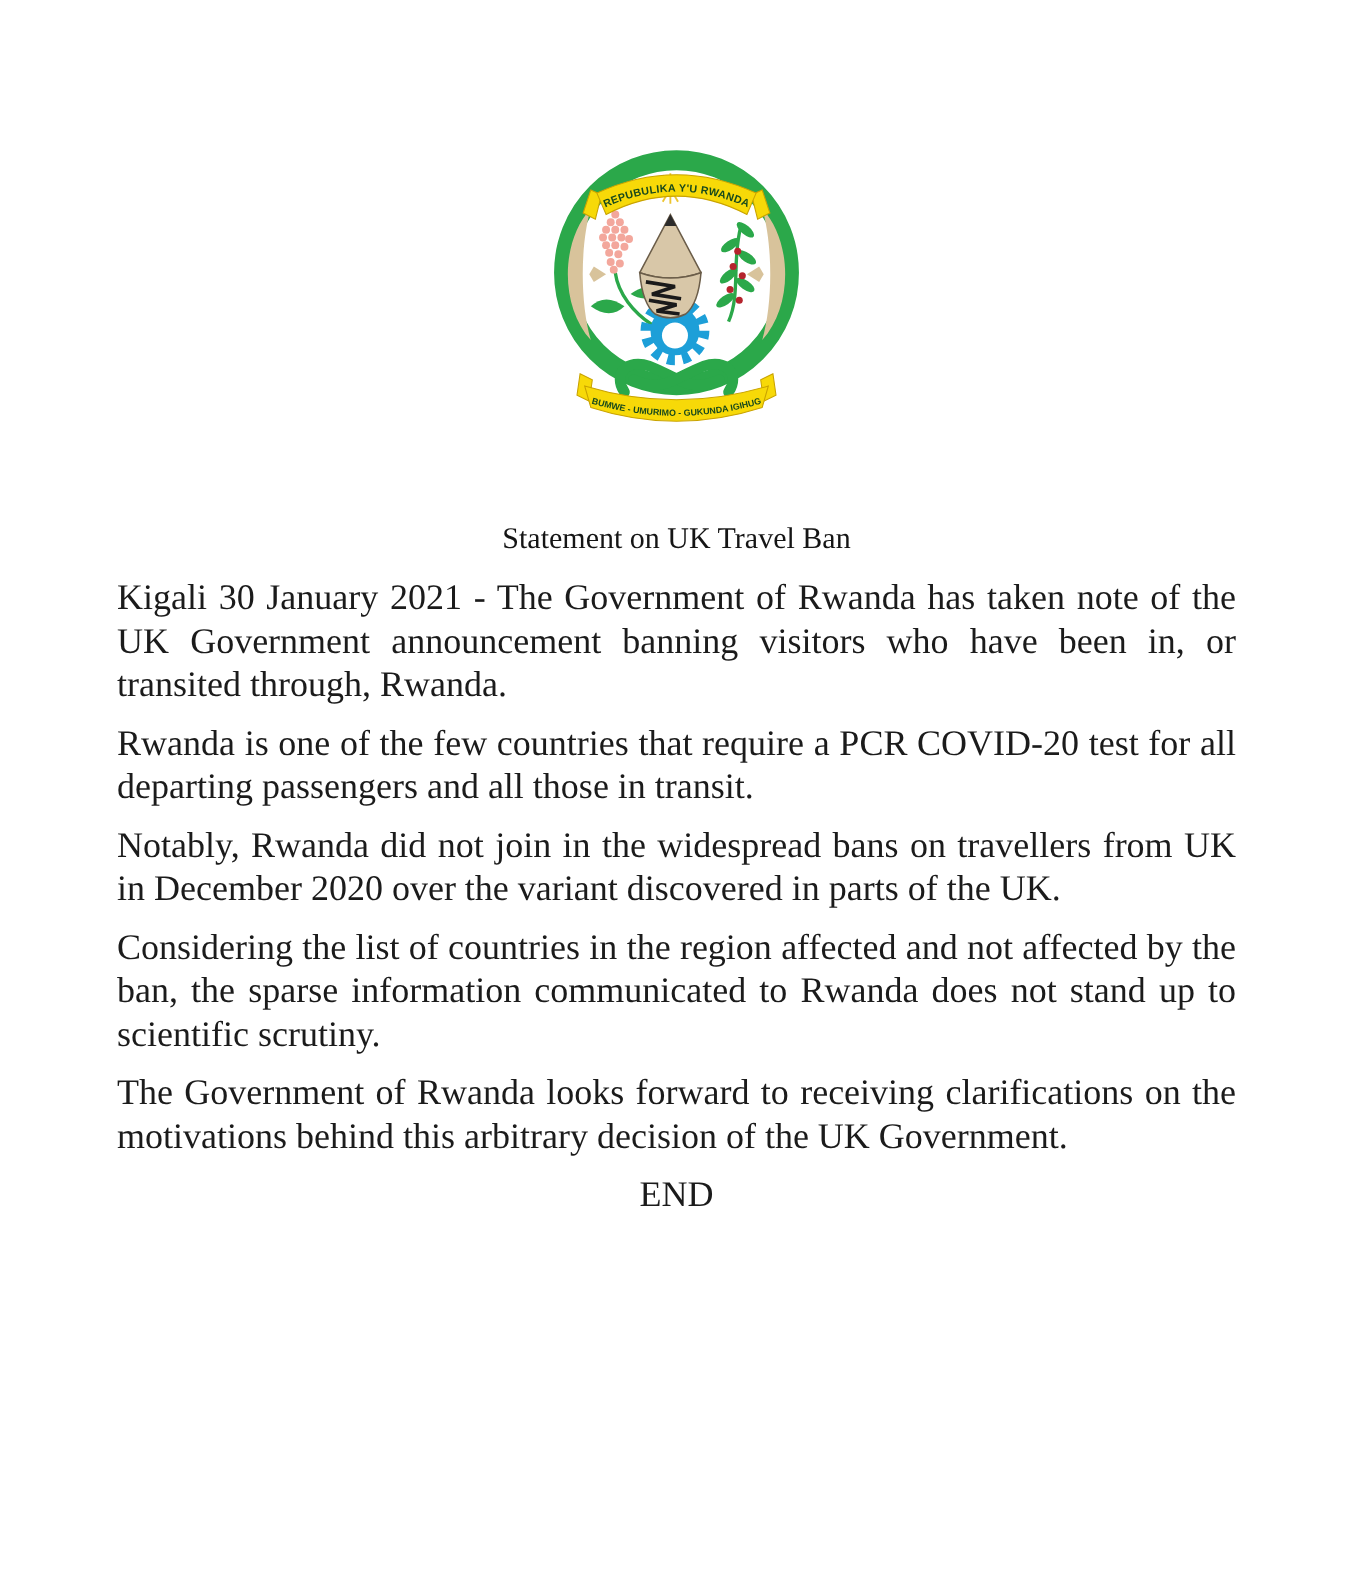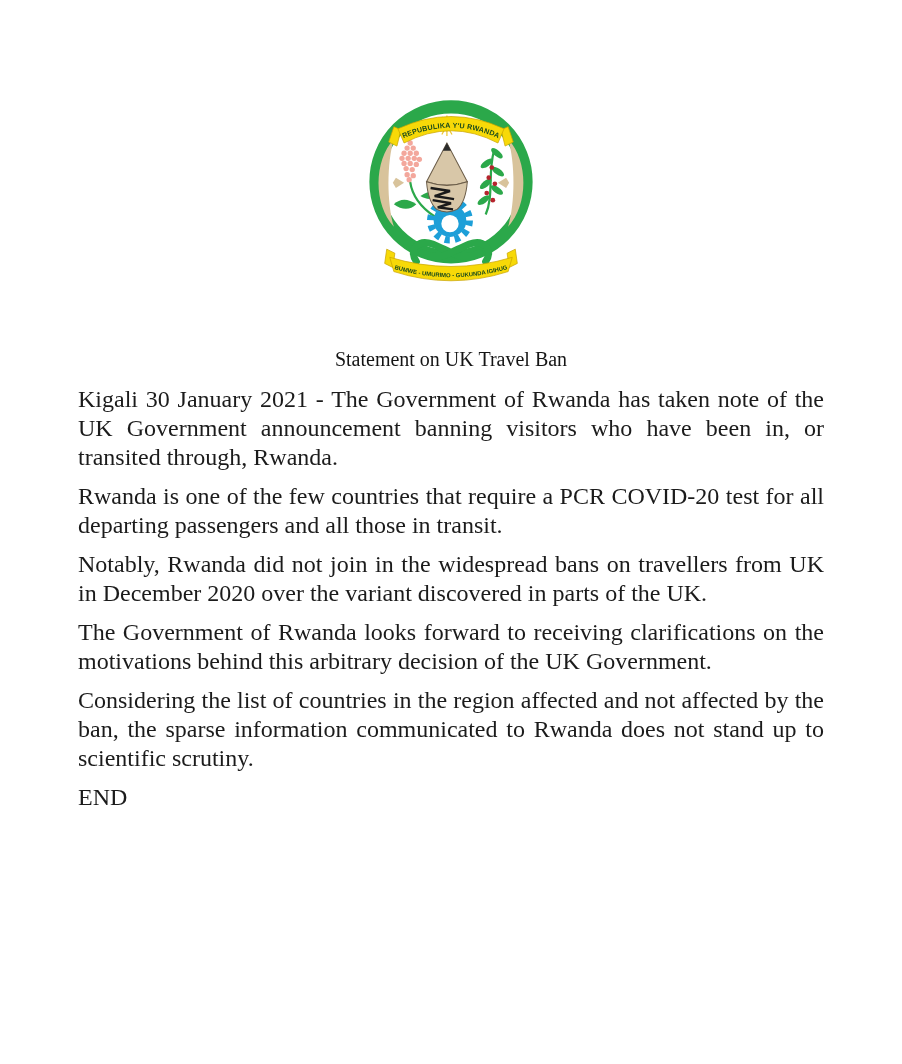--- a/index.html
+++ b/index.html
@@ -24,21 +24,21 @@
     text-align:center;
     color:#151515;
   }
   .doc-body{
     margin:11px 78px 0 78px;
     font-size:24px;
     line-height:29px;
     text-align:justify;
   }
   .doc-body p{margin:0 0 10px 0;}
-  .doc-body p.end{text-align:left;margin-bottom:0;}
+  .doc-body p.end{text-align:center;margin-bottom:0;}
 </style>
 </head>
 <body>
 
 <div class="page">
 
   <div class="emblem-wrap">
     <svg width="184" height="200" viewBox="0 0 180 196" xmlns="http://www.w3.org/2000/svg">
 
       <g>
@@ -155,18 +155,18 @@
       </g>
     </svg>
   </div>
 
   <h1 class="doc-title">Statement on UK Travel Ban</h1>
 
   <div class="doc-body">
     <p>Kigali 30 January 2021 - The Government of Rwanda has taken note of the UK Government announcement banning visitors who have been in, or transited through, Rwanda.</p>
     <p>Rwanda is one of the few countries that require a PCR COVID-20 test for all departing passengers and all those in transit.</p>
     <p>Notably, Rwanda did not join in the widespread bans on travellers from UK in December 2020 over the variant discovered in parts of the UK.</p>
+    <p>Considering the list of countries in the region affected and not affected by the ban, the sparse information communicated to Rwanda does not stand up to scientific scrutiny.</p>
     <p>The Government of Rwanda looks forward to receiving clarifications on the motivations behind this arbitrary decision of the UK Government.</p>
-    <p>Considering the list of countries in the region affected and not affected by the ban, the sparse information communicated to Rwanda does not stand up to scientific scrutiny.</p>
     <p class="end">END</p>
   </div>
 
 </div>
 
 </body></html>

